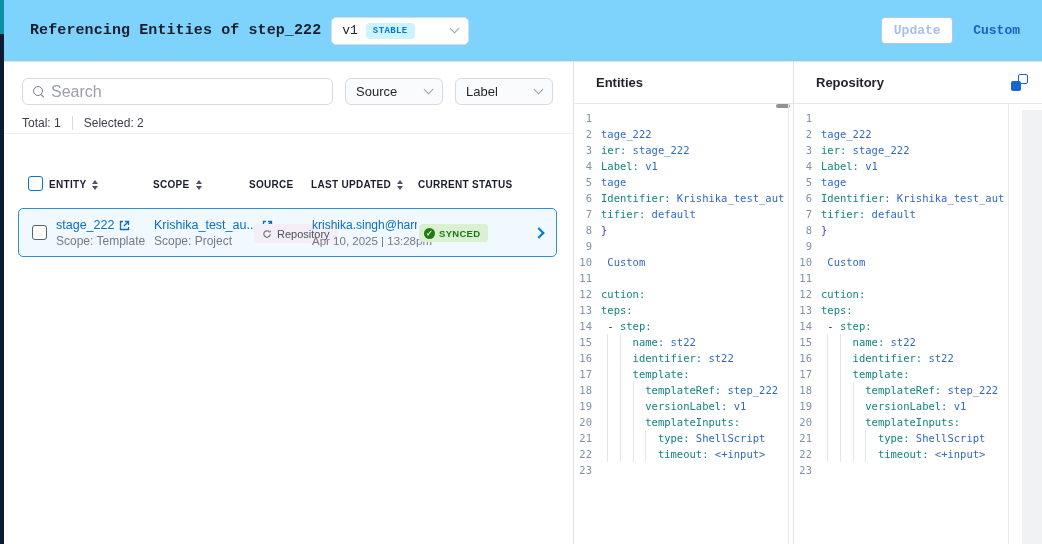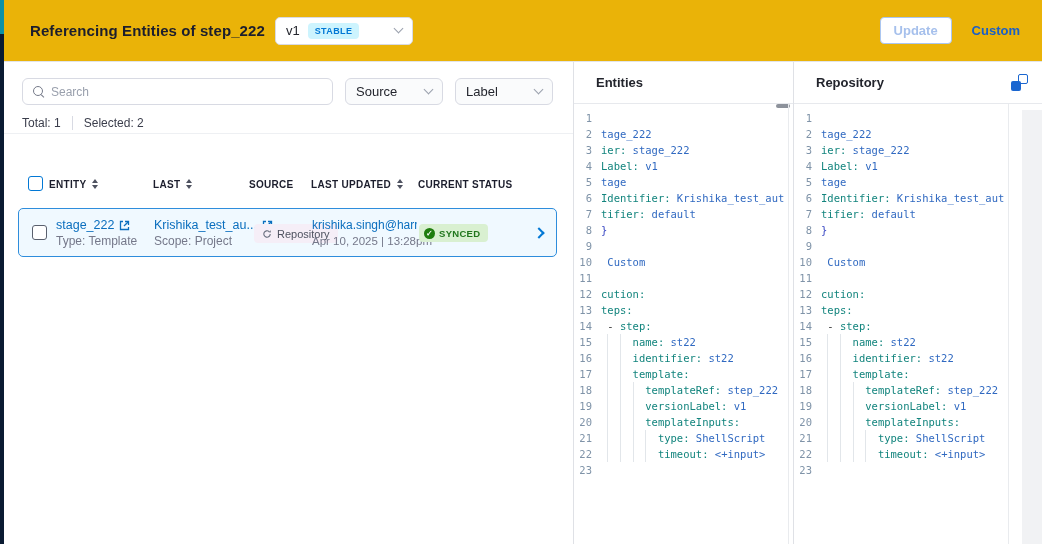--- a/index.html
+++ b/index.html
@@ -8,21 +8,21 @@
     font-family:"Liberation Sans",sans-serif;
     background:#ffffff; color:#1c1e2d;
     position:relative; overflow:hidden;
   }
   
   .edge-strip { position:absolute; left:0; top:0; width:4px; height:544px; background:#0a1b32; z-index:5; }
   .edge-strip .teal { width:100%; height:34px; background:#0c91a4; }
 
   
   .app-header { position:absolute; left:4px; top:0; width:1038px; height:62px;
-    display:flex; align-items:center; padding:0 22px 0 26px; border-bottom:1px solid #e2e4e9; background:#eab308; z-index:4; }
+    display:flex; align-items:center; padding:0 22px 0 26px; border-bottom:1px solid #e2e4e9; background:#7dd3fc; z-index:4;font-family:Liberation Mono, monospace; }
   .page-title { font-size:15px; font-weight:bold; letter-spacing:.1px; }
   .version-select { margin-left:10px; width:138px; height:28px; border:1px solid #d8dae3; border-radius:5px;
     display:flex; align-items:center; padding:0 10px; gap:8px; background:#fff; cursor:pointer; }
   .version-label { font-size:13px; color:#24262e; }
   .badge-stable { background:#cdf4fe; color:#0278d5; font-size:9px; font-weight:bold; letter-spacing:.4px;
     padding:3px 7px; border-radius:4px; }
   .chev { width:7px; height:7px; border-right:1.5px solid #9aa0ad; border-bottom:1.5px solid #9aa0ad;
     transform:rotate(45deg); margin-top:-4px; flex:none; }
   .version-select .chev { margin-left:auto; }
   .hdr-spacer { flex:1; }
@@ -34,35 +34,35 @@
   
   .left-section { position:absolute; left:4px; top:62px; width:569px; height:482px; background:#fff; }
   .toolbar { position:absolute; left:18px; top:16px; width:535px; display:flex; gap:12px; }
   .search-box { width:311px; height:27px; border:1px solid #d8dae3; border-radius:6px;
     display:flex; align-items:center; padding:0 10px; gap:7px; background:#fff; }
   .search-glyph { width:11px; height:11px; position:relative; flex:none; }
   .search-glyph::before { content:""; position:absolute; left:0; top:0; width:8px; height:8px;
     border:1.3px solid #767b8a; border-radius:50%; }
   .search-glyph::after { content:""; position:absolute; left:8px; top:8px; width:4px; height:1.3px;
     background:#767b8a; transform:rotate(45deg); transform-origin:left center; }
-  .search-box input { border:none; outline:none; font-size:12px; font-family:inherit; width:100%; color:#3c3f4c; }
+  .search-box input { border:none; outline:none; font-size:16px; font-family:inherit; width:100%; color:#3c3f4c; }
   .search-box input::placeholder { color:#9aa0ad; }
   .dd { width:98px; height:27px; background:#fafbfc; border:1px solid #d8dae3; border-radius:6px;
     display:flex; align-items:center; padding:0 10px; cursor:pointer; }
   .dd-label { font-size:13px; color:#24262e; }
   .dd .chev { margin-left:auto; }
   .counts { position:absolute; left:18px; top:54px; display:flex; align-items:center; gap:11px;
     font-size:12px; color:#3a3d4b; }
   .counts .vbar { width:1px; height:14px; background:#d8dae3; }
   .counts-divider { position:absolute; left:0; top:71px; width:569px; height:1px; background:#eef0f3; }
 
   
   .thead { position:absolute; left:0; top:114px; width:569px; height:22px; font-size:10px; font-weight:bold;
     letter-spacing:.3px; color:#1c1e2d; }
-  .th { position:absolute; top:3px; display:flex; align-items:flex-start; gap:6px; }
+  .th { position:absolute; top:3px; display:flex; align-items:center; gap:6px; }
   .cb { width:15px; height:15px; border-radius:3px; background:#fff; }
   .cb.blue { border:1.6px solid #0278d5; }
   .cb.gray { border:1.6px solid #59606e; }
   .thead .cb { position:absolute; left:24px; top:0; }
   .sort { display:inline-flex; flex-direction:column; gap:2px; cursor:pointer; }
   .sort i { width:0; height:0; border-left:3px solid transparent; border-right:3px solid transparent; display:block; }
   .sort .up { border-bottom:4px solid #4e5260; }
   .sort .down { border-top:4px solid #4e5260; }
 
   
@@ -156,21 +156,21 @@
   <div class="thead">
     <span class="cb blue"></span>
     <div class="th" style="left:45px">
       <span>ENTITY</span>
       <span class="sort">
           <i class="up"></i>
           <i class="down"></i>
         </span>
     </div>
     <div class="th" style="left:149px">
-      <span>LAST</span>
+      <span>SCOPE</span>
       <span class="sort">
           <i class="up"></i>
           <i class="down"></i>
         </span>
     </div>
     <div class="th" style="left:245px">
       <span>SOURCE</span>
     </div>
     <div class="th" style="left:307px">
       <span>LAST UPDATED</span>
@@ -188,21 +188,21 @@
     <span class="cb gray"></span>
     <div class="cell-entity">
       <div class="link-line">
         <span>stage_222</span>
         <svg class="ext-icon" width="11" height="11" viewBox="0 0 11 11">
             <path d="M4 1.5 H1.5 V9.5 H9.5 V7" fill="none" stroke="#0a6ebe" stroke-width="1.3"></path>
             <path d="M6 1.5 H9.5 V5" fill="none" stroke="#0a6ebe" stroke-width="1.3"></path>
             <path d="M9.3 1.7 L5 6" stroke="#0a6ebe" stroke-width="1.3"></path>
           </svg>
       </div>
-      <div class="sub">Type: Template</div>
+      <div class="sub">Scope: Template</div>
     </div>
     <div class="cell-scope">
       <div class="link-line">
         <span>Krishika_test_au...</span>
         <svg class="ext-icon" width="11" height="11" viewBox="0 0 11 11">
             <path d="M4 1.5 H1.5 V9.5 H9.5 V7" fill="none" stroke="#0a6ebe" stroke-width="1.3"></path>
             <path d="M6 1.5 H9.5 V5" fill="none" stroke="#0a6ebe" stroke-width="1.3"></path>
             <path d="M9.3 1.7 L5 6" stroke="#0a6ebe" stroke-width="1.3"></path>
           </svg>
       </div>

